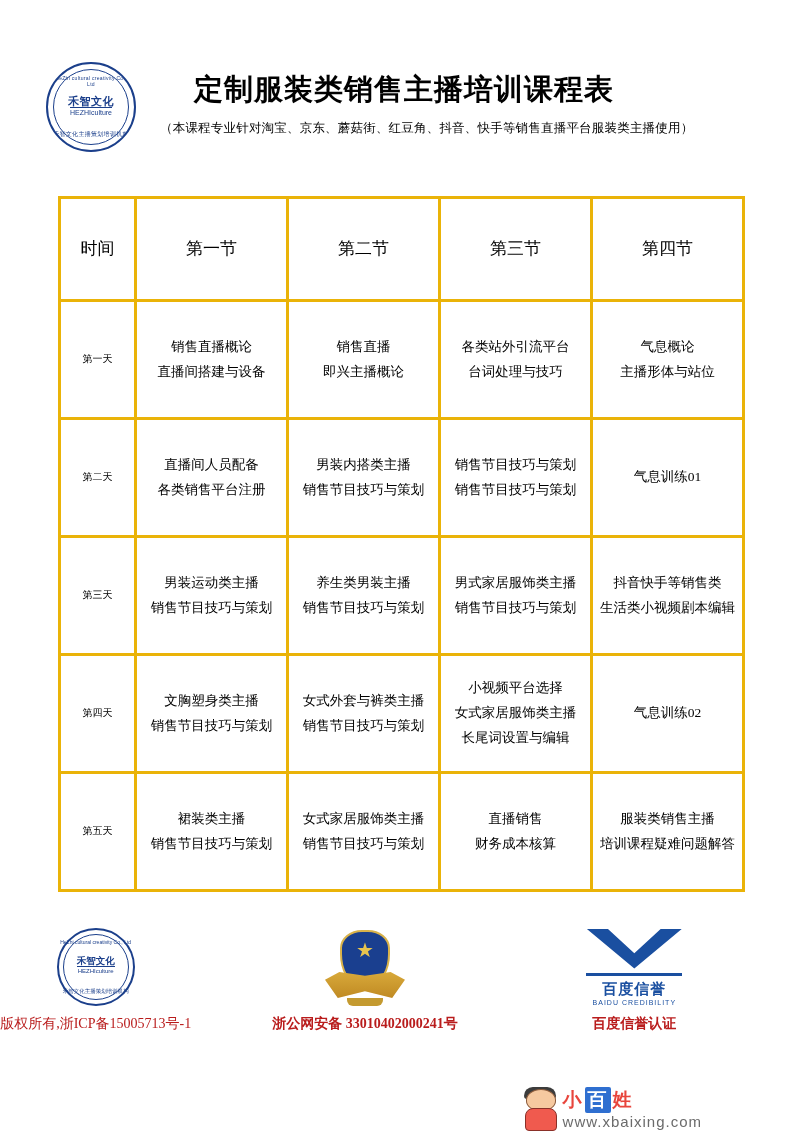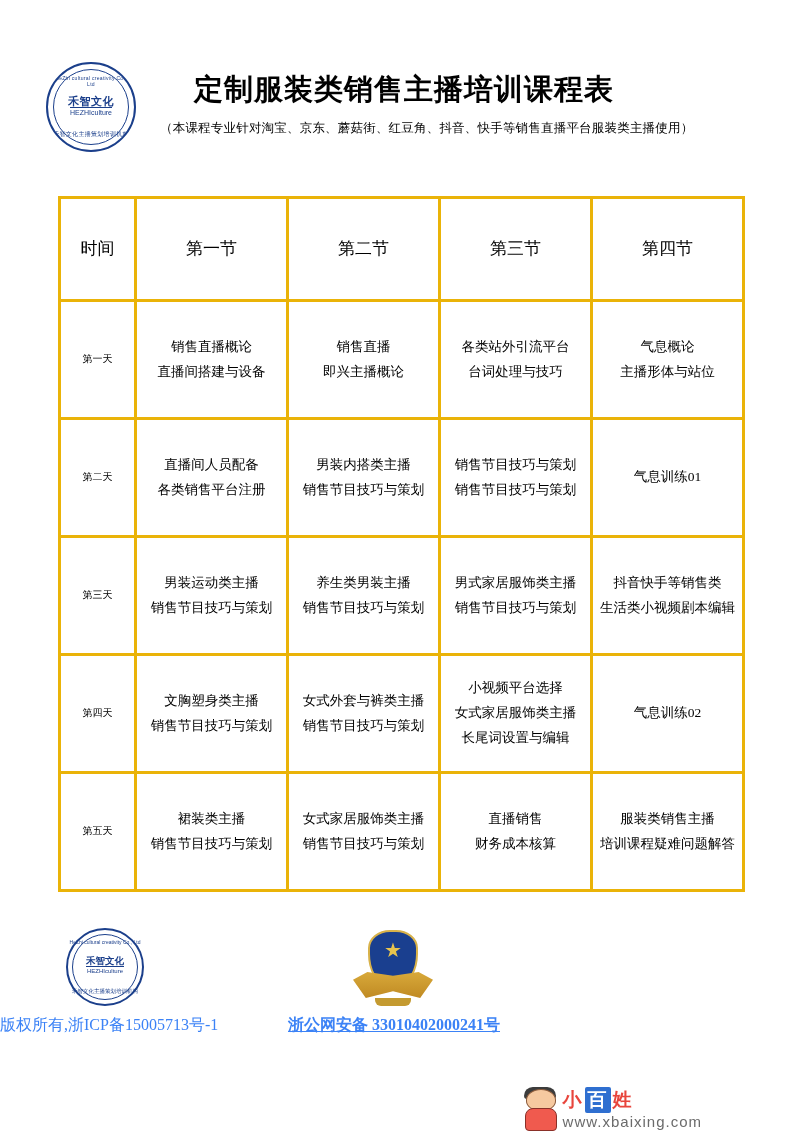--- a/index.html
+++ b/index.html
@@ -143,26 +143,26 @@
     text-align: center;
     width: 210px;
   }
   .badge .art {
     height: 84px;
     display: flex;
     align-items: center;
     justify-content: center;
   }
   .badge .caption {
-    font-size: 16px;
+    font-size: 14px;
     margin-top: 6px;
-    color: #3b82f6;
+    color: #b91c1c;
     white-space: nowrap;
   }
-  .badge .caption.bold { font-weight: bold; text-decoration: underline; }
+  .badge .caption.bold { font-weight: bold; }
 
   
   .mini-seal {
     width: 74px; height: 74px;
     border-radius: 50%;
     border: 2px solid #1b3f8b;
     position: relative;
     background: #fff;
   }
   .mini-seal .ring {
@@ -441,20 +441,29 @@
           <div class="shield"></div>
           <div class="star">★</div>
           <div class="wings"></div>
           <div class="base"></div>
         </div>
       </div>
       <div class="caption bold">浙公网安备 33010402000241号</div>
     </div>
 
     <div class="badge">
+      <div class="art">
+        <div class="baidu">
+          <div class="vmark"></div>
+          <div class="vline"></div>
+          <div class="cn">百度信誉</div>
+          <div class="en">BAIDU CREDIBILITY</div>
+        </div>
+      </div>
+      <div class="caption bold">百度信誉认证</div>
     </div>
 
   </div>
 
   <div class="watermark">
     <div class="wm-mascot">
       <div class="hair"></div>
       <div class="head"></div>
       <div class="body"></div>
     </div>

